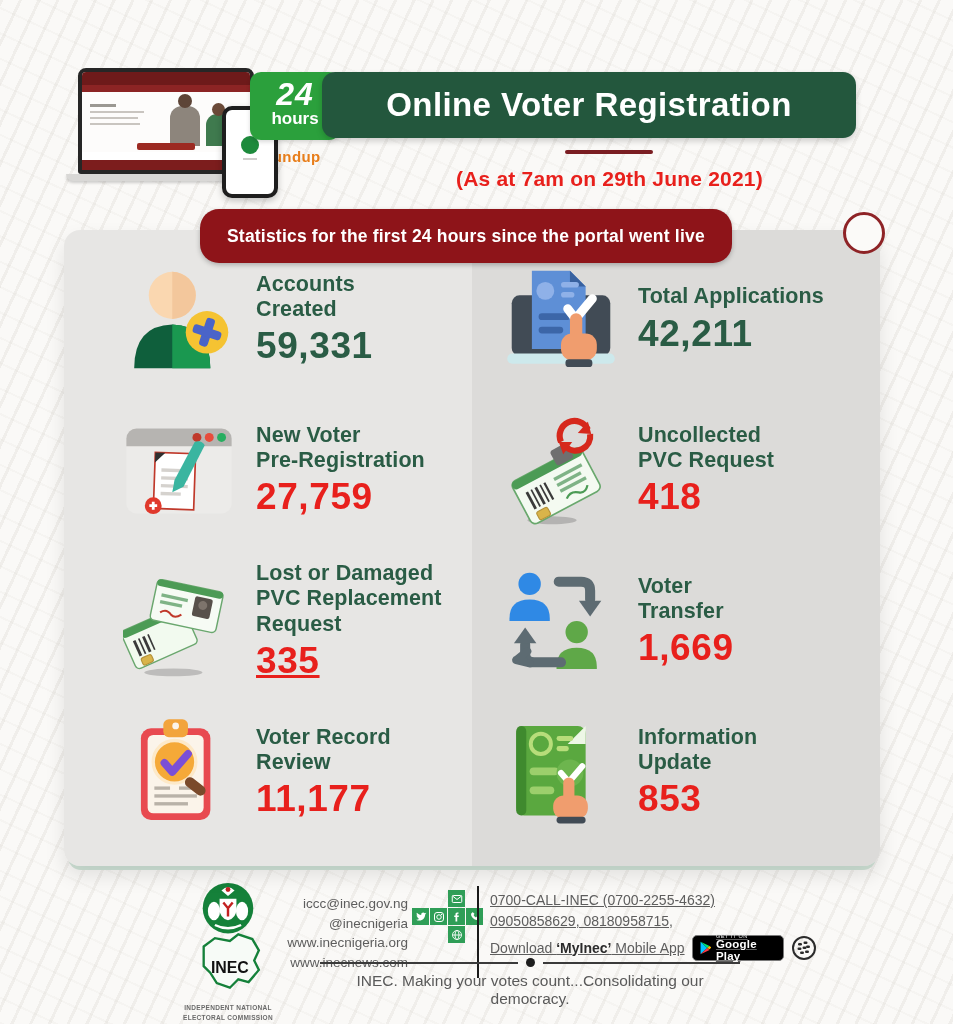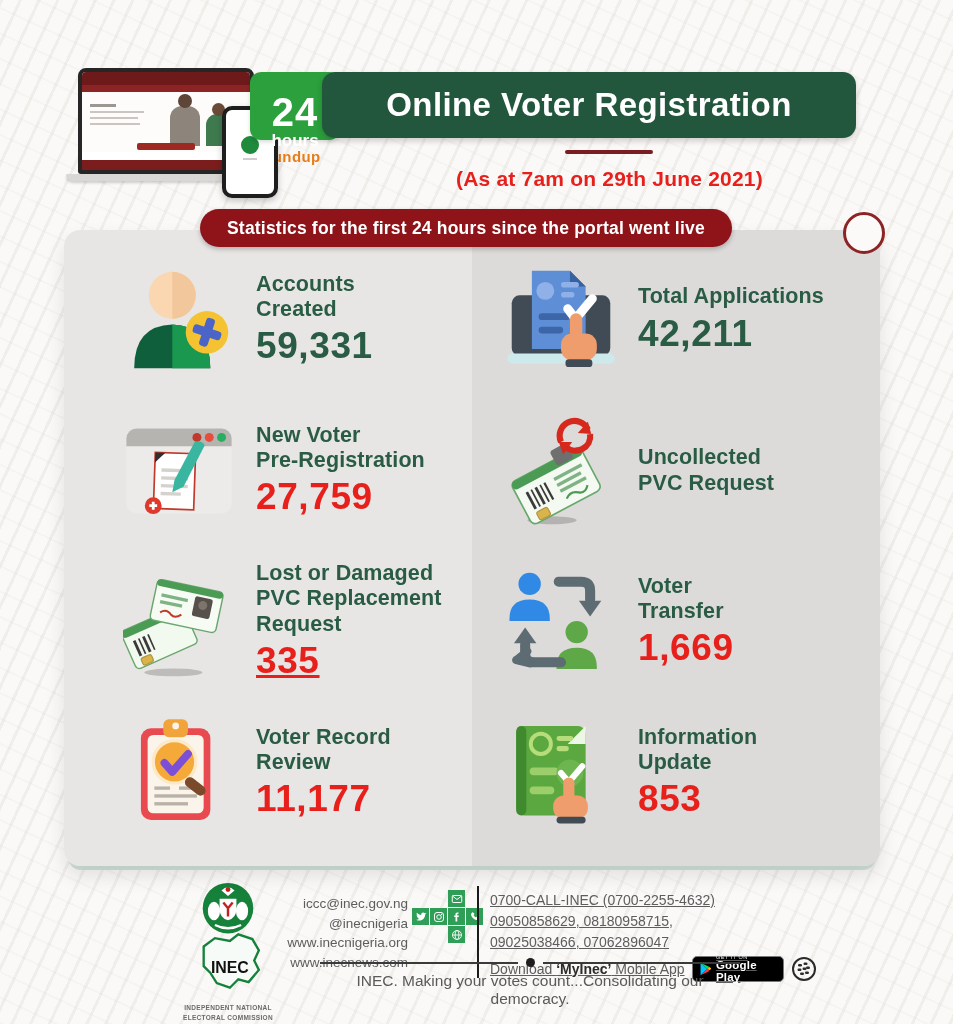--- a/index.html
+++ b/index.html
@@ -29,33 +29,33 @@
   .lap-people .p2::before{content:"";position:absolute;top:-11px;left:6px;width:13px;height:13px;border-radius:50%;background:#6b4a38;}
   .lap-cta{position:absolute;left:50%;bottom:2px;transform:translateX(-50%);width:58px;height:7px;background:#9c2a22;border-radius:2px;}
   .lap-foot{position:absolute;bottom:0;left:0;right:0;height:10px;background:#7c1d1d;}
   .lap-base{height:7px;background:#d9d8d6;border-radius:0 0 7px 7px;margin:0 -12px;box-shadow:0 2px 3px rgba(0,0,0,.18);}
   .phone{position:absolute;right:0;top:42px;width:48px;height:84px;background:#fff;border:4px solid #1e1e1e;border-radius:10px;z-index:2;box-shadow:0 3px 7px rgba(0,0,0,.22);}
   .phone-logo{width:18px;height:18px;border-radius:50%;background:#1d8a3c;margin:26px auto 4px;}
   .phone-line{width:14px;height:2px;background:#cfcecc;margin:0 auto;}
 
   .badge24{position:absolute;left:250px;top:72px;width:90px;height:68px;background:#2ba03c;border-radius:11px;
     color:#fff;text-align:center;box-shadow:0 2px 4px rgba(0,0,0,.15);z-index:2;}
-  .badge24 .big{font-size:40px;font-weight:800;line-height:1;margin-top:20px;letter-spacing:1px;}
+  .badge24 .big{font-size:32px;font-weight:800;line-height:1;margin-top:6px;letter-spacing:1px;font-style:italic;}
   .badge24 .small{font-size:17px;font-weight:800;line-height:1;margin-top:0px;}
   .lime-strip{position:absolute;left:314px;top:78px;width:10px;height:56px;background:#b8d432;border-radius:3px;z-index:1;}
   .roundup{position:absolute;left:252px;top:148px;font-size:15px;font-weight:800;color:#e87e1b;letter-spacing:.4px;}
   .title-banner{position:absolute;left:322px;top:72px;width:534px;height:66px;background:#23573d;border-radius:13px;
     display:flex;align-items:center;justify-content:center;z-index:2;box-shadow:0 3px 6px rgba(0,0,0,.18);}
   .title-banner span{color:#fff;font-size:33px;font-weight:800;letter-spacing:.4px;}
   .asat{position:absolute;left:456px;top:150px;display:flex;align-items:center;gap:13px;flex-direction:column;}
   .asat .dash{width:88px;height:3.5px;background:#7a1d22;border-radius:2px;}
   .asat .txt{font-size:21px;font-weight:800;color:#e8201c;letter-spacing:.2px;}
 
   
-  .stats-pill{position:absolute;left:200px;top:209px;height:38px;padding:0 27px;background:#8e1419;border-radius:19px;
+  .stats-pill{position:absolute;left:200px;top:209px;height:38px;padding:8px 27px;background:#8e1419;border-radius:19px;
     display:flex;align-items:center;z-index:6;box-shadow:0 2px 5px rgba(0,0,0,.25);}
   .stats-pill span{color:#fff;font-size:17.5px;font-weight:700;letter-spacing:.2px;}
   .corner-ring{position:absolute;left:843px;top:212px;width:36px;height:36px;border:3px solid #8e2326;border-radius:50%;
     background:#fbfaf8;z-index:6;}
 
   .panel{position:absolute;left:64px;top:230px;width:816px;height:636px;border-radius:16px;
     background:linear-gradient(90deg,#e7e6e4 0,#e7e6e4 50%,#dcdbd9 50%,#dcdbd9 100%);
     box-shadow:0 10px 20px rgba(0,0,0,.10);z-index:3;}
   .panel-edge{position:absolute;left:68px;top:844px;width:808px;height:26px;background:#d0e3d7;border-radius:14px;z-index:2;}
 
@@ -251,20 +251,21 @@
               <path d="M-13 5 A13 13 0 0 1 11 -6" stroke="#d6281c" stroke-width="5.5" fill="none"></path>
               <path d="M11 -13 l3 11 -12 -1 z" fill="#d6281c"></path>
               <path d="M13 -2 A13 13 0 0 1 -9 9" stroke="#d6281c" stroke-width="5.5" fill="none"></path>
               <path d="M-11 16 l-4 -11 12 0 z" fill="#d6281c"></path>
             </g>
           </svg>
         </div>
         <div class="stat-text">
           <div class="stat-label">Uncollected
 PVC Request</div>
+          <div class="stat-value" style="color: rgb(232, 32, 28);">418</div>
         </div>
       </div>
 
       <div class="stat">
         <div class="stat-icon">
           <svg viewBox="0 0 100 100">
             <ellipse cx="45" cy="95" rx="26" ry="3.5" fill="rgba(0,0,0,.18)"></ellipse>
             <g transform="rotate(-24 35 62)">
               <rect x="2" y="44" width="60" height="37" rx="4" fill="#f2faef" stroke="#6aa76e" stroke-width="1.3"></rect>
               <rect x="2" y="44" width="60" height="7" rx="3.5" fill="#4c9b55"></rect>
@@ -441,21 +442,20 @@
             <path d="M3.5 12 h17"></path>
         </svg>
       </div>
     </div>
 
     <div class="divider-v"></div>
 
     <div class="phones-block">
       <div>0700-CALL-INEC (0700-2255-4632)</div>
       <div>09050858629, 08180958715,</div>
-      <div>09025038466, 07062896047</div>
       <div class="dl-row">
         <span>
           <span>Download </span><b>‘MyInec’</b><span> Mobile App</span>
         </span>
         <span class="gp-badge">
           <svg width="14" height="16" viewBox="0 0 24 26">
             <path d="M3 1 v24 l13 -12 z" fill="#00c4ff"></path>
             <path d="M3 1 l13 12 4.5 -4 z" fill="#00e36f"></path>
             <path d="M3 25 l13 -12 4.5 4 z" fill="#ff3a44"></path>
             <path d="M16 13 l4.5 -4 2.5 2.2 q1 .9 0 1.8 l-2.5 2.2 z" fill="#ffbc00"></path>

